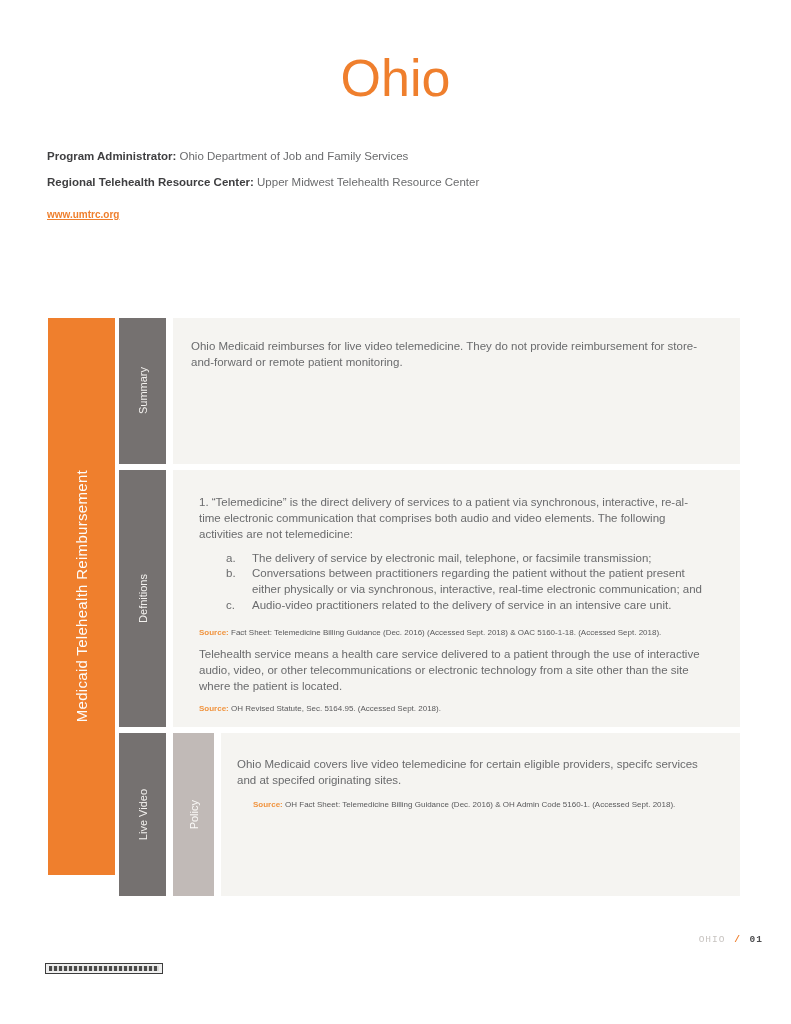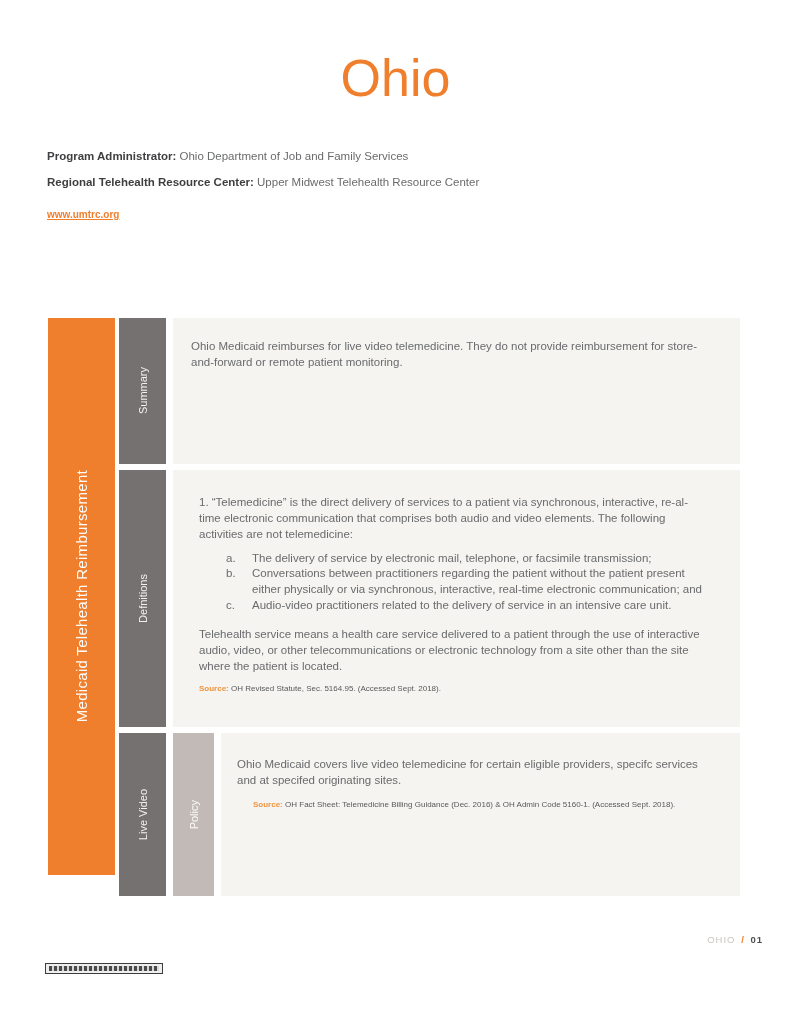--- a/index.html
+++ b/index.html
@@ -125,20 +125,21 @@
     background: repeating-linear-gradient(90deg, #4A4A4A 0 3px, #D8D8D6 3px 5px);
   }
 
   
   .footer {
     position: absolute;
     top: 934px; right: 28px;
     font-size: 9.5px;
     letter-spacing: 1px;
     color: #C8C4C1;
+    font-family: Liberation Mono, monospace;
   }
   .footer .sep { color: #EF7F2D; font-weight: 700; padding: 0 2px; }
   .footer .num { color: #4D4D4F; font-weight: 700; }
 </style>
 </head>
 <body>
 
 <div class="page">
 
   <h1 class="title">Ohio</h1>
@@ -183,20 +184,24 @@
           </div>
           <div class="defitem">
             <span class="marker">b.</span>
             <span class="itext">Conversations between practitioners regarding the patient without the patient present either physically or via synchronous, interactive, real-time electronic communication; and</span>
           </div>
           <div class="defitem">
             <span class="marker">c.</span>
             <span class="itext">Audio-video practitioners related to the delivery of service in an intensive care unit.</span>
           </div>
         </div>
+        <p class="source">
+          <span class="src-label">Source:</span>
+          <span class="src-text">Fact Sheet: Telemedicine Billing Guidance (Dec. 2016) (Accessed Sept. 2018) &amp; OAC 5160-1-18. (Accessed Sept. 2018).</span>
+        </p>
         <p class="para2">Telehealth service means a health care service delivered to a patient through the use of interactive audio, video, or other telecommunications or electronic technology from a site other than the site where the patient is located.</p>
         <p class="source">
           <span class="src-label">Source:</span>
           <span class="src-text">OH Revised Statute, Sec. 5164.95. (Accessed Sept. 2018).</span>
         </p>
       </div>
     </div>
 
     <div class="trow row-livevideo">
       <div class="tab">

